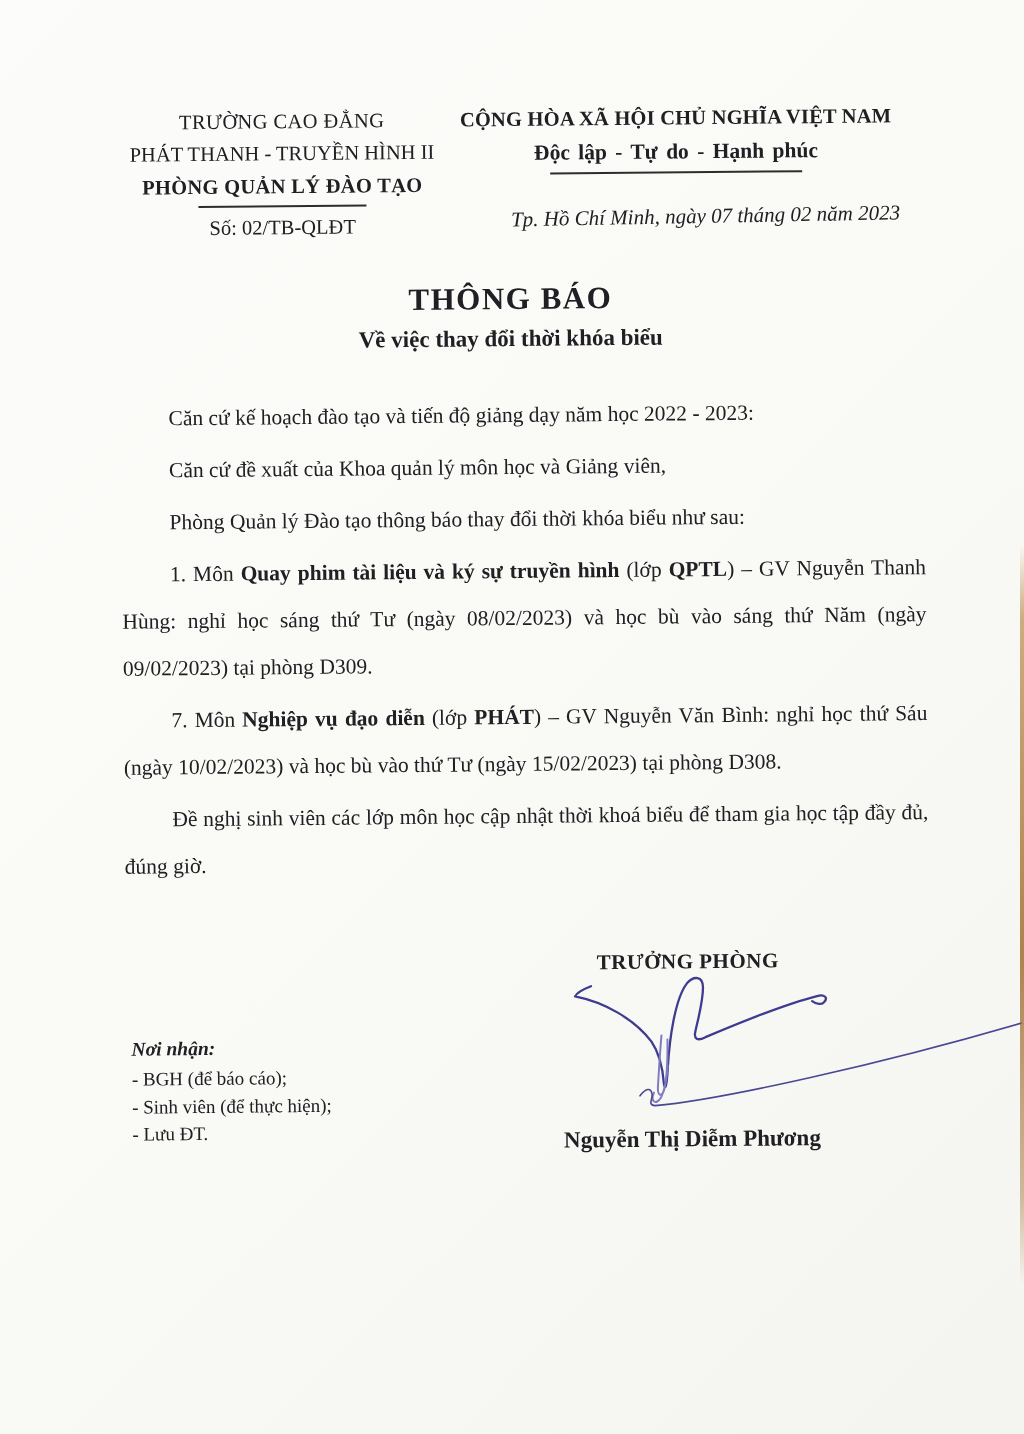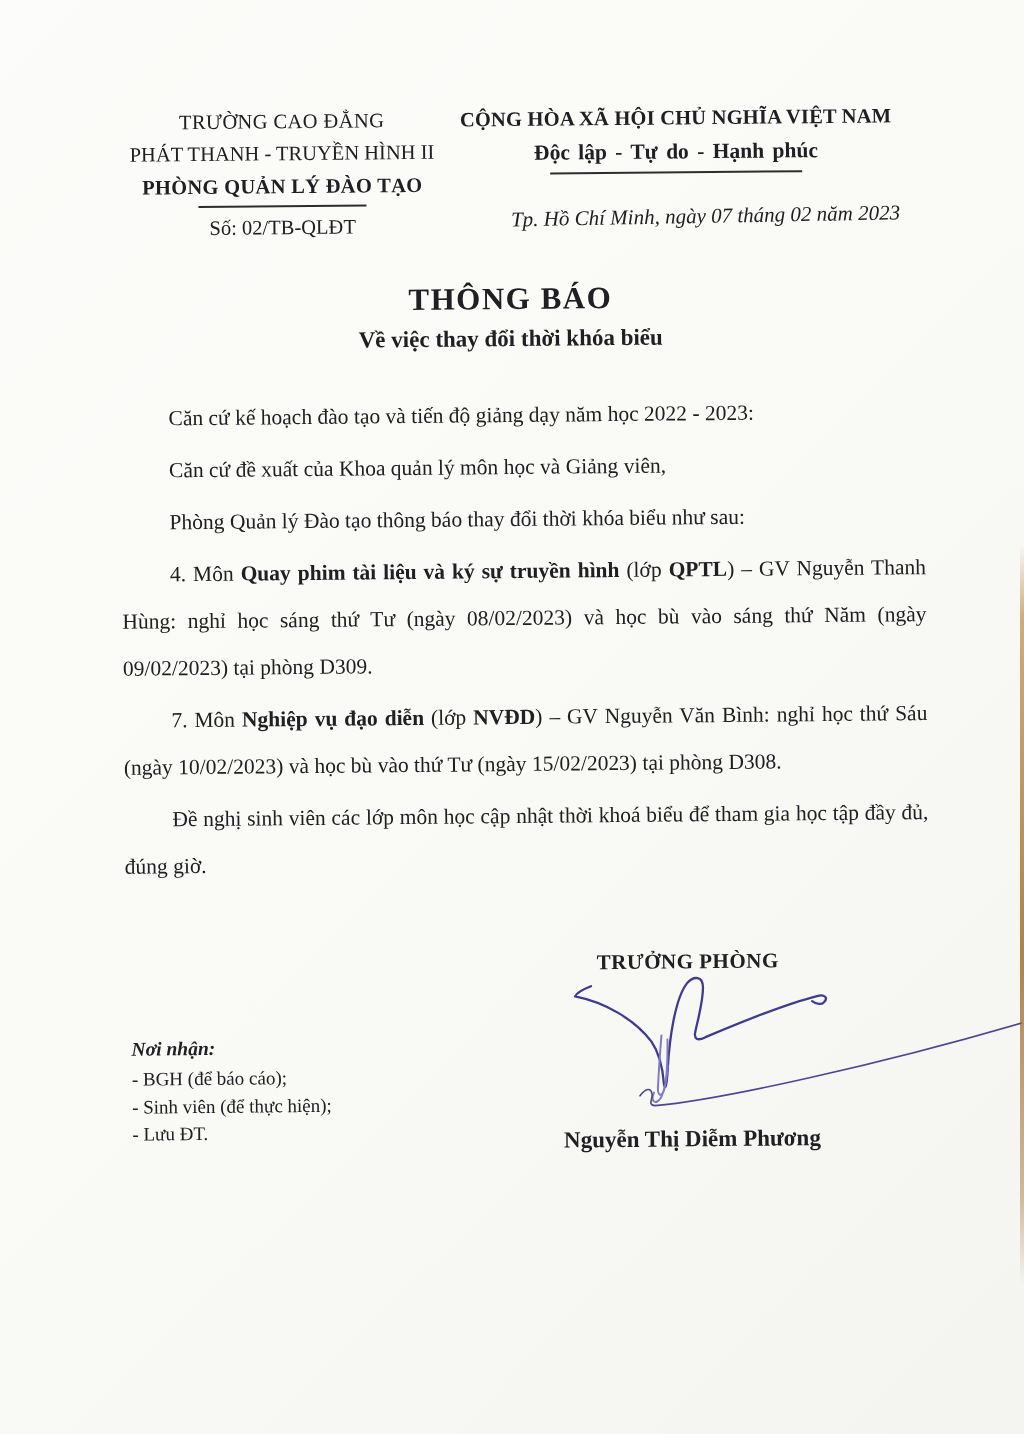--- a/index.html
+++ b/index.html
@@ -82,22 +82,22 @@
 
     <div class="title-block">
       <div class="doc-title">THÔNG BÁO</div>
       <div class="doc-subtitle">Về việc thay đổi thời khóa biểu</div>
     </div>
 
     <div class="body-text">
       <p class="para">Căn cứ kế hoạch đào tạo và tiến độ giảng dạy năm học 2022 - 2023:</p>
       <p class="para">Căn cứ đề xuất của Khoa quản lý môn học và Giảng viên,</p>
       <p class="para">Phòng Quản lý Đào tạo thông báo thay đổi thời khóa biểu như sau:</p>
-      <p class="para"><span>4. Môn </span><b>Quay phim tài liệu và ký sự truyền hình</b><span> (lớp </span><b>QPTL</b><span>) – GV Nguyễn Thanh Hùng: nghỉ học sáng thứ Tư (ngày 08/02/2023) và học bù vào sáng thứ Năm (ngày 09/02/2023) tại phòng D309.</span></p>
-      <p class="para"><span>7. Môn </span><b>Nghiệp vụ đạo diễn</b><span> (lớp </span><b>NVĐD</b><span>) – GV Nguyễn Văn Bình: nghỉ học thứ Sáu (ngày 10/02/2023) và học bù vào thứ Tư (ngày 15/02/2023) tại phòng D308.</span></p>
+      <p class="para"><span>1. Môn </span><b>Quay phim tài liệu và ký sự truyền hình</b><span> (lớp </span><b>QPTL</b><span>) – GV Nguyễn Thanh Hùng: nghỉ học sáng thứ Tư (ngày 08/02/2023) và học bù vào sáng thứ Năm (ngày 09/02/2023) tại phòng D309.</span></p>
+      <p class="para"><span>7. Môn </span><b>Nghiệp vụ đạo diễn</b><span> (lớp </span><b>PHÁT</b><span>) – GV Nguyễn Văn Bình: nghỉ học thứ Sáu (ngày 10/02/2023) và học bù vào thứ Tư (ngày 15/02/2023) tại phòng D308.</span></p>
       <p class="para">Đề nghị sinh viên các lớp môn học cập nhật thời khoá biểu để tham gia học tập đầy đủ, đúng giờ.</p>
     </div>
 
     <div class="footer-area">
       <div class="sig-role">TRƯỞNG PHÒNG</div>
 
       <svg class="sig-ink" width="470" height="140" viewBox="0 0 470 140" fill="none" xmlns="http://www.w3.org/2000/svg">
         <path d="M 32 12 C 24 15, 18 18, 16 22 C 45 28, 75 45, 92 68 C 100 80, 103 95, 104 110 C 105 118, 107 112, 108 95 C 110 65, 116 25, 128 10 C 135 2, 144 3, 144 14 C 144 28, 139 45, 136 58 C 134 66, 138 68, 146 64 C 175 52, 225 32, 258 24 C 266 22, 269 26, 265 30 C 263 33, 257 32, 253 29" stroke="#3f3c8f" stroke-width="2.3" stroke-linecap="round" stroke-linejoin="round"></path>
         <path d="M 102 62 C 100 82, 99 100, 98 113 C 97.5 122, 101 124, 104 117 C 107 106, 108 85, 108 66 M 108 92 C 107 105, 105 116, 101 124 C 96 132, 90 128, 94 119" stroke="#817cc2" stroke-width="2" stroke-linecap="round" stroke-linejoin="round"></path>
         <path d="M 80 122 C 86 114, 91 114, 92 120 C 93 126, 87 131, 95 132 C 160 127, 320 93, 462 53" stroke="#4a4793" stroke-width="1.6" stroke-linecap="round" stroke-linejoin="round"></path>

